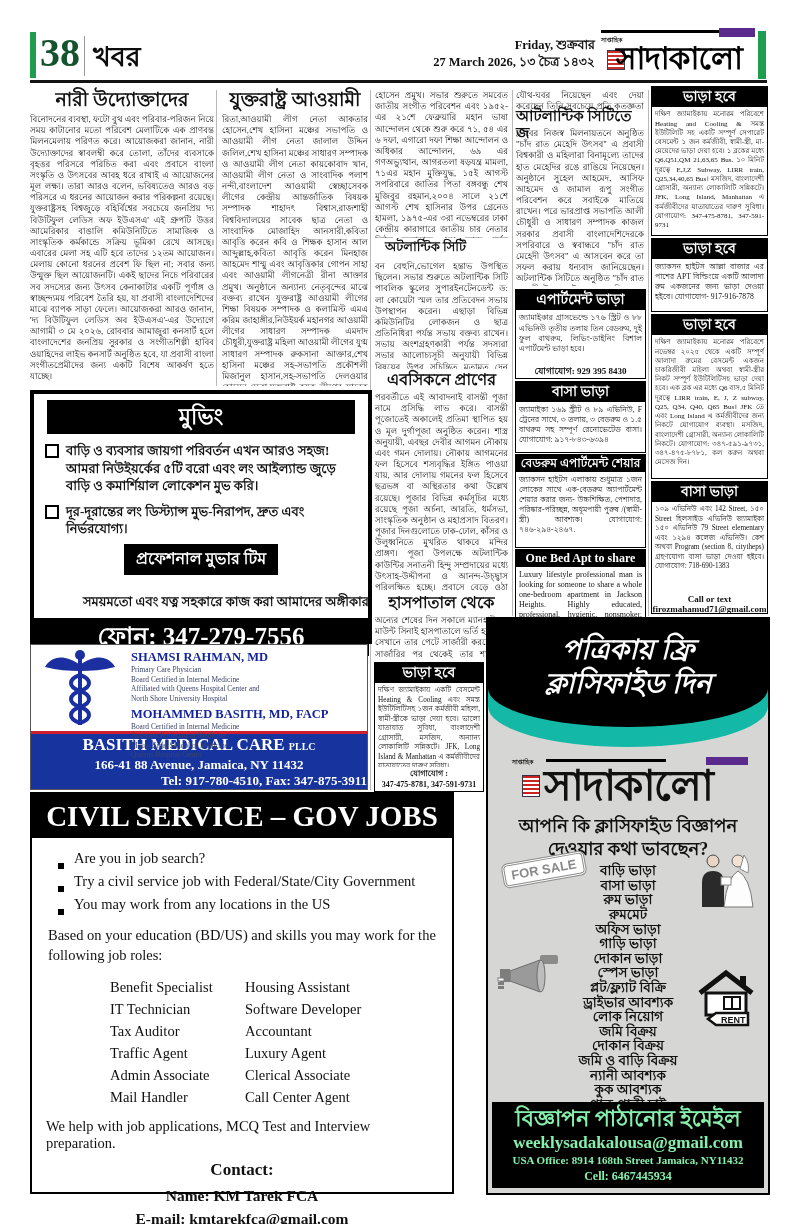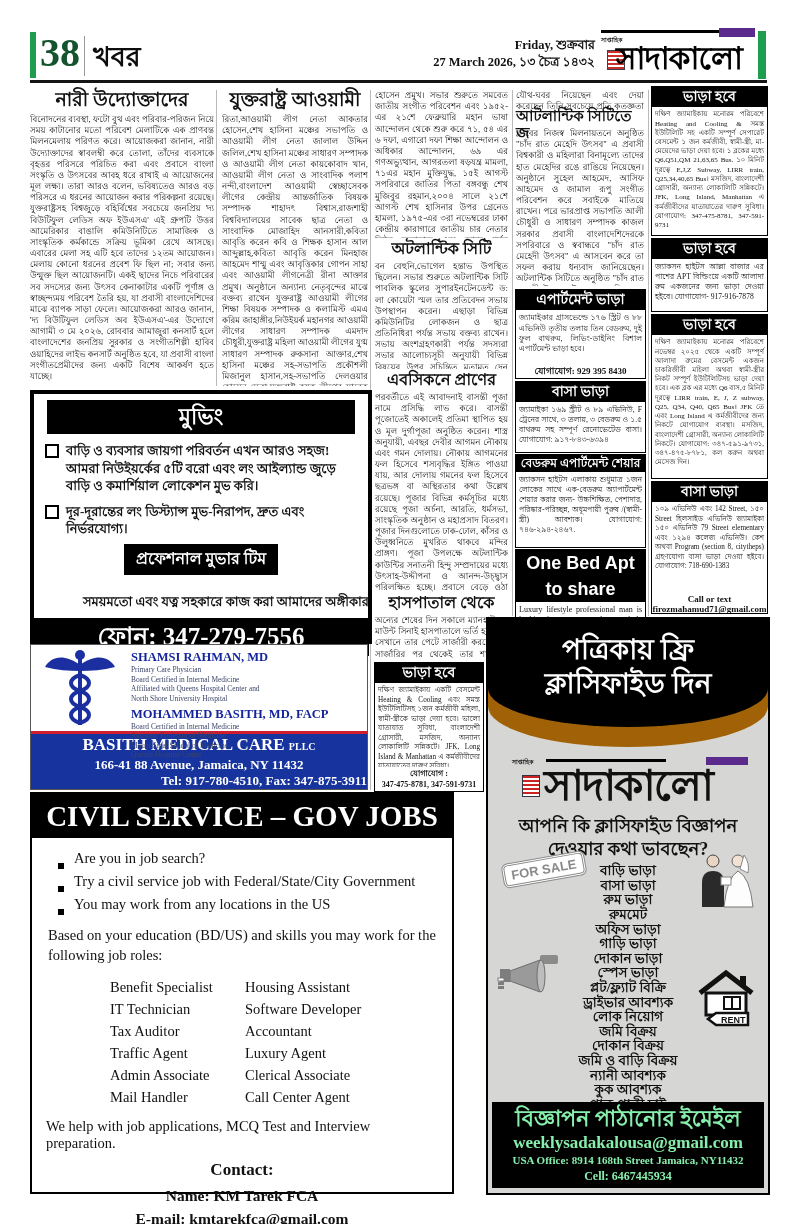--- a/index.html
+++ b/index.html
@@ -31,21 +31,21 @@
   .medical{border:1px solid #555;background:#fff;overflow:hidden;}
   .doc-name{color:#14259c;font-weight:bold;font-size:12.5px;line-height:1.2;}
   .doc-line{color:#3c4668;font-size:7.4px;line-height:1.3;}
   .med-bar{background:#16339e;color:#fff;text-align:center;font-weight:bold;}
   
   .civil{border:2px solid #000;background:#fff;}
   .civ-li{display:flex;font-size:14.5px;line-height:1.45;margin:2px 14px 0 26px;align-items:flex-end;}
   .sq{display:inline-block;width:6px;height:6px;background:#000;margin:7px 10px 0 0;flex:none;}
   
   .clsad{background:#d6d6d4;border:2px solid #000;overflow:hidden;}
-  .cls-arc{background:#a16207;border-radius:0 0 52% 52%/0 0 42px 42px;}
+  .cls-arc{background:#14b8a6;border-radius:0 0 52% 52%/0 0 42px 42px;font-style:italic;}
   .cls-arc-in{background:#000;border-radius:0 0 52% 52%/0 0 40px 40px;color:#fff;text-align:center;
               font-weight:bold;font-size:28px;line-height:1.22;padding:14px 4px 26px;}
   .cls-q{font-size:18px;font-weight:bold;text-align:center;line-height:1.25;}
   .cls-items{font-size:13.5px;font-weight:bold;text-align:center;line-height:14.6px;}
   .stamp{border:3px double #8a8a8a;border-radius:6px;color:#8a8a8a;font-weight:bold;font-size:13px;
          line-height:1.0;text-align:center;padding:3px 6px;background:#fff;transform:rotate(-10deg);
          font-family:"Liberation Sans","DejaVu Sans",sans-serif;}
   .emailbox{background:#000;color:#86efac;text-align:center;}
 </style>
 </head>
@@ -79,21 +79,21 @@
   <div class="abs hairline" style="left:512px;top:90px;height:526px;"></div>
   <div class="abs hairline" style="left:648px;top:90px;height:526px;"></div>
 
   <div class="abs headline" style="left:30px;top:90px;width:184px;font-size:19px;">নারী উদ্যোক্তাদের</div>
   <div class="abs body-txt" style="left:30px;top:114px;width:184px;height:272px;">বিনোদনের ব্যবস্থা, ফটো বুথ এবং পরিবার-পরিজন নিয়ে সময় কাটানোর মতো পরিবেশ মেলাটিকে এক প্রাণবন্ত মিলনমেলায় পরিণত করে। আয়োজকরা জানান, নারী উদ্যোক্তাদের স্বাবলম্বী করে তোলা, তাঁদের ব্যবসাকে বৃহত্তর পরিসরে পরিচিত করা এবং প্রবাসে বাংলা সংস্কৃতি ও উৎসবের আবহ ধরে রাখাই এ আয়োজনের মূল লক্ষ্য। তারা আরও বলেন, ভবিষ্যতেও আরও বড় পরিসরে এ ধরনের আয়োজন করার পরিকল্পনা রয়েছে। যুক্তরাষ্ট্রসহ বিশ্বজুড়ে বহির্বিশ্বের সবচেয়ে জনপ্রিয় 'দ্য বিউটিফুল লেডিস অফ ইউএসএ' এই গ্রুপটি উত্তর আমেরিকার বাঙালি কমিউনিটিতে সামাজিক ও সাংস্কৃতিক কর্মকান্ডে সক্রিয় ভূমিকা রেখে আসছে। এবারের মেলা সহ এটি হবে তাদের ১২তম আয়োজন। মেলায় কোনো ধরনের প্রবেশ ফি ছিল না; সবার জন্য উন্মুক্ত ছিল আয়োজনটি। একই ছাদের নিচে পরিবারের সব সদস্যের জন্য উৎসব কেনাকাটার একটি পূর্ণাঙ্গ ও স্বাচ্ছন্দ্যময় পরিবেশ তৈরি হয়, যা প্রবাসী বাংলাদেশিদের মাঝে ব্যাপক সাড়া ফেলে। আয়োজকরা আরও জানান, 'দ্য বিউটিফুল লেডিস অব ইউএসএ'-এর উদ্যোগে আগামী ৩ মে ২০২৬, রোববার আমাজুরা কনসার্ট হলে বাংলাদেশের জনপ্রিয় সুরকার ও সংগীতশিল্পী হাবিব ওয়াহিদের লাইভ কনসার্ট অনুষ্ঠিত হবে, যা প্রবাসী বাংলা সংগীতপ্রেমীদের জন্য একটি বিশেষ আকর্ষণ হতে যাচ্ছে।</div>
 
   <div class="abs headline" style="left:222px;top:90px;width:146px;font-size:19px;">যুক্তরাষ্ট্র আওয়ামী</div>
   <div class="abs body-txt" style="left:222px;top:114px;width:146px;height:272px;">রিতা,আওয়ামী লীগ নেতা আকতার হোসেন,শেখ হাসিনা মঞ্চের সভাপতি ও আওয়ামী লীগ নেতা জালাল উদ্দিন জলিল,শেখ হাসিনা মঞ্চের সাধারণ সম্পাদক ও আওয়ামী লীগ নেতা কায়কোবাদ খান, আওয়ামী লীগ নেতা ও সাংবাদিক পলাশ নন্দী,বাংলাদেশ আওয়ামী স্বেচ্ছাসেবক লীগের কেন্দ্রীয় আন্তর্জাতিক বিষয়ক সম্পাদক শাহাদৎ বিশ্বাস,রাজশাহী বিশ্ববিদ্যালয়ের সাবেক ছাত্র নেতা ও সাংবাদিক মোজাহিদ আনসারী,কবিতা আবৃত্তি করেন কবি ও শিক্ষক হাসান আল আব্দুল্লাহ,কবিতা আবৃত্তি করেন মিনহাজ আহমেদ শাম্মু এবং আবৃত্তিকার গোপন সাহা এবং আওয়ামী লীগনেত্রী রীনা আক্তার প্রমুখ। অনুষ্ঠানে অন্যান্য নেতৃবৃন্দের মাঝে বক্তব্য রাখেন যুক্তরাষ্ট্র আওয়ামী লীগের শিক্ষা বিষয়ক সম্পাদক ও কলামিস্ট এমএ করিম জাহাঙ্গীর,নিউইয়র্ক মহানগর আওয়ামী লীগের সাধারণ সম্পাদক এমদাদ চৌধুরী,যুক্তরাষ্ট্র মহিলা আওয়ামী লীগের যুগ্ম সাধারণ সম্পাদক রুকসানা আক্তার,শেখ হাসিনা মঞ্চের সহ-সভাপতি প্রকৌশলী মিজানুল হাসান,সহ-সভাপতি দেলওয়ার হোসেন মেত্রা,যুক্তরাষ্ট্র কৃষক লীগের সাবেক সহ-সভাপতি শহিদুল ইসলাম,যুব লীগের সহ সভাপতি জাহিদুল ইসলাম, সুলতানা আক্তার,মিসেস গোপন, লীগ নেতা ফিনা হোসাইন,আমিনুর রহমান,সাজ্জাদ হোসেন ও শেখ আবিদ</div>
 
   <div class="abs body-txt" style="left:375px;top:90px;width:133px;height:148px;">হোসেন প্রমুখ। সভার শুরুতে সমবেত জাতীয় সংগীত পরিবেশন এবং ১৯৫২-এর ২১শে ফেব্রুয়ারি মহান ভাষা আন্দোলন থেকে শুরু করে ৭১, ৫৪ এর ৬ দফা, এগারো দফা শিক্ষা আন্দোলন ও অধিকার আন্দোলন, ৬৯ এর গণঅভ্যুত্থান, আগরতলা ষড়যন্ত্র মামলা, ৭১এর মহান মুক্তিযুদ্ধ, ১৫ই আগস্ট সপরিবারে জাতির পিতা বঙ্গবন্ধু শেখ মুজিবুর রহমান,২০০৪ সালে ২১শে আগস্ট শেখ হাসিনার উপর গ্রেনেড হামলা, ১৯৭৫-এর ৩রা নভেম্বরের ঢাকা কেন্দ্রীয় কারাগারে জাতীয় চার নেতার নিষ্ঠুর হত্যাকান্ড এবং আজ পর্যন্ত স্বৈরাচার বিরোধী এবং সকল গণতান্ত্রিক আন্দোলনে শহীদ বীর মুক্তিযোদ্ধা ও আত্মত্যাগী বীর এবং সম্ভ্রমহারা ২ লক্ষাধিক মা-বোনের প্রতি শ্রদ্ধা জানিয়ে দাঁড়িয়ে ১মিনিট নিরবতা পালন করা হয়।</div>
-  <div class="abs headline" style="left:375px;top:240px;width:133px;font-size:16px;">অটলান্টিক সিটি</div>
+  <div class="abs headline" style="left:359px;top:240px;width:133px;font-size:13px;">অটলান্টিক সিটি</div>
   <div class="abs body-txt" style="left:375px;top:261px;width:133px;height:108px;">বন বেহুনি,ভোগেল হন্তাভ উপস্থিত ছিলেন। সভার শুরুতে অটলান্টিক সিটি পাবলিক স্কুলের সুপারইনটেনডেন্ট ড: লা কোয়েটা স্মল তার প্রতিবেদন সভায় উপস্থাপন করেন। এছাড়া বিভিন্ন কমিউনিটির লোকজন ও ছাত্র প্রতিনিধিরা পর্যন্ত সভায় বক্তব্য রাখেন। সভায় অংশগ্রহণকারী পর্যন্ত সদস্যরা সভার আলোচ্যসূচী অনুযায়ী বিভিন্ন বিষয়ের উপর সুচিন্তিত মতামত দেন এবং তারই আলোকে বিভিন্ন গুরুত্বপূর্ণ সিদ্ধান্ত গৃহীত হয়।</div>
   <div class="abs headline" style="left:375px;top:371px;width:133px;font-size:16px;">এবসিকনে প্রাণের</div>
   <div class="abs body-txt" style="left:375px;top:392px;width:133px;height:200px;">পরবর্তীতে এই আবাদনাই বাসন্তী পূজা নামে প্রসিদ্ধি লাভ করে। বাসন্তী পূজোতেই অকালেই প্রতিমা স্থাপিত হয় ও মূল দুর্গাপূজা অনুষ্ঠিত করেন। শাস্ত্র অনুযায়ী, এবছর দেবীর আগমন নৌকায় এবং গমন দোলায়। নৌকায় আগমনের ফল হিসেবে শস্যবৃদ্ধির ইঙ্গিত পাওয়া যায়, আর দোলায় গমনের ফল হিসেবে ছত্রভঙ্গ বা অস্থিরতার কথা উল্লেখ রয়েছে। পূজার বিভিন্ন কর্মসূচির মধ্যে রয়েছে পূজা অর্চনা, আরতি, ধর্মসভা, সাংস্কৃতিক অনুষ্ঠান ও মহাপ্রসাদ বিতরণ। পূজার দিনগুলোতে ঢাক-ঢোল, কাঁসর ও উলুধ্বনিতে মুখরিত থাকবে মন্দির প্রাঙ্গণ। পূজা উপলক্ষে অটলান্টিক কাউন্টির সনাতনী হিন্দু সম্প্রদায়ের মধ্যে উৎসাহ-উদ্দীপনা ও আনন্দ-উচ্ছ্বাস পরিলক্ষিত হচ্ছে। প্রবাসে বেড়ে ওঠা নতুন প্রজন্মের মাঝেও এই পূজা ঘিরে ব্যাপক আগ্রহ দেখা গেছে।</div>
   <div class="abs headline" style="left:375px;top:594px;width:133px;font-size:16px;">হাসপাতাল থেকে</div>
   <div class="abs body-txt" style="left:375px;top:615px;width:133px;height:44px;">অন্যের শেষের দিন সকালে ম্যানহাটনের মাউন্ট সিনাই হাসপাতালে ভর্তি হন এবং সেখানে তার পেটে সার্জারী করতে হয়। সার্জারির পর থেকেই তার শারীরিক অবস্থা নিয়ে ডাক্তাররা এবং ডিভিসডের পরামর্শে অবস্থান করছিলেন। জানা আছসান তার অসুস্থতায় যারা</div>
 
   <div class="abs rentad" style="left:374px;top:662px;width:108px;height:128px;">
     <div class="hd">ভাড়া হবে</div>
     <div class="bd body-sm" style="height:78px;">দক্ষিণ জ্যামাইকায় একটি বেসমেন্ট Heating &amp; Cooling এবং সমস্ত ইউটিলিটিসহ ১জন কর্মজীবী মহিলা, স্বামী-স্ত্রীকে ভাড়া দেয়া হবে। ভালো যাতায়াত সুবিধা, বাংলাদেশী গ্রোসারী, মসজিদ, অন্যান্য লোকালিটি সন্নিকটে। JFK, Long Island &amp; Manhattan এ কর্মজীবীদের যাতায়াতের দারুণ সুবিধা।</div>
     <div class="ct">যোগাযোগ :</div>
@@ -114,21 +114,21 @@
     <div class="hd">বাসা ভাড়া</div>
     <div class="bd body-sm" style="height:44px;font-size:7.6px;">জ্যামাইকা ১৬৯ স্ট্রীট ও ৮৯ এভিনিউ, F ট্রেনের সাথে, ৩ তলায়, ৩ বেডরুম ও ১.৫ বাথরুম সহ সম্পূর্ণ রেনোভেটেড বাসা। যোগাযোগ: ৯১৭-৮৪৩-৬৩৯৪</div>
   </div>
 
   <div class="abs rentad" style="left:515px;top:454px;width:129px;height:92px;">
     <div class="hd" style="font-size:12px;">বেডরুম এপার্টমেন্ট শেয়ার</div>
     <div class="bd body-sm" style="height:66px;font-size:7.6px;">জ্যাকসন হাইটস এলাকায় শুধুমাত্র ১জন লোকের সাথে এক-বেডরুম অ্যাপার্টমেন্ট শেয়ার করার জন্য- উচ্চশিক্ষিত, পেশাদার, পরিষ্কার-পরিচ্ছন্ন, অধূমপায়ী পুরুষ /(স্বামী-স্ত্রী) আবশ্যক। যোগাযোগ: ৭৪৬-২৯৪-২৪৬৭.</div>
   </div>
 
   <div class="abs rentad" style="left:515px;top:549px;width:129px;height:93px;">
-    <div class="hd" style="font-size:18px;font-family:Liberation Sans, sans-serif;">One Bed Apt to share</div>
+    <div class="hd" style="font-size:12px;font-family:Liberation Serif, serif;">One Bed Apt to share</div>
     <div class="bd" style="font-size:8px;line-height:1.25;text-align:justify;height:56px;overflow:hidden;">Luxury lifestyle professional man is looking for someone to share a whole one-bedroom apartment in Jackson Heights. Highly educated, professional, hygienic, nonsmoker, nonalcoholic only.</div>
     <div class="ct" style="font-size:8.5px;">Please Text: 917. 810. 1866.</div>
   </div>
 
   <div class="abs rentad" style="left:651px;top:86px;width:115px;height:148px;">
     <div class="hd">ভাড়া হবে</div>
     <div class="bd body-sm" style="height:120px;font-size:7px;">দক্ষিণ জ্যামাইকায় মনোরম পরিবেশে Heating and Cooling &amp; সমস্ত ইউটিলিটি সহ একটি সম্পূর্ণ সেপারেট বেসমেন্ট ১ জন কর্মজীবী, স্বামী-স্ত্রী, মা-মেয়েদের ভাড়া দেয়া হবে। ১ ব্লকের মধ্যে Q6,Q51,QM 21,63,65 Bus. ১০ মিনিট দূরত্বে E,J,Z Subway, LIRR train, Q25,34,40,65 Bus। মসজিদ, বাংলাদেশী গ্রোসারী, অন্যান্য লোকালিটি সন্নিকটে। JFK, Long Island, Manhattan এ কর্মজীবীদের যাতায়াতের দারুণ সুবিধা। যোগাযোগ: 347-475-8781, 347-591-9731</div>
   </div>
 
   <div class="abs rentad" style="left:651px;top:238px;width:115px;height:72px;">

